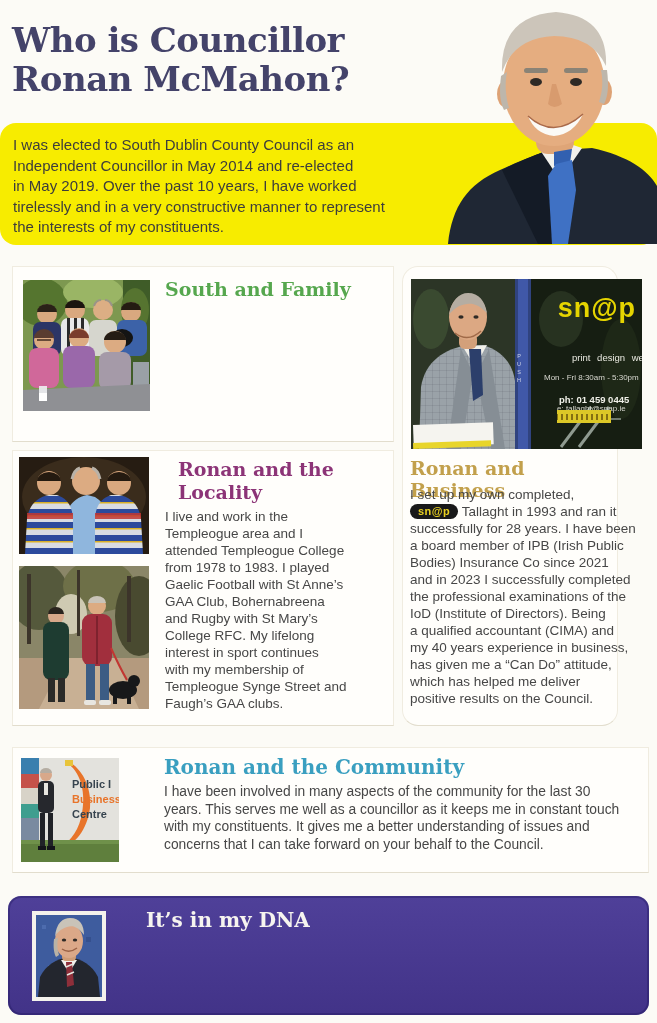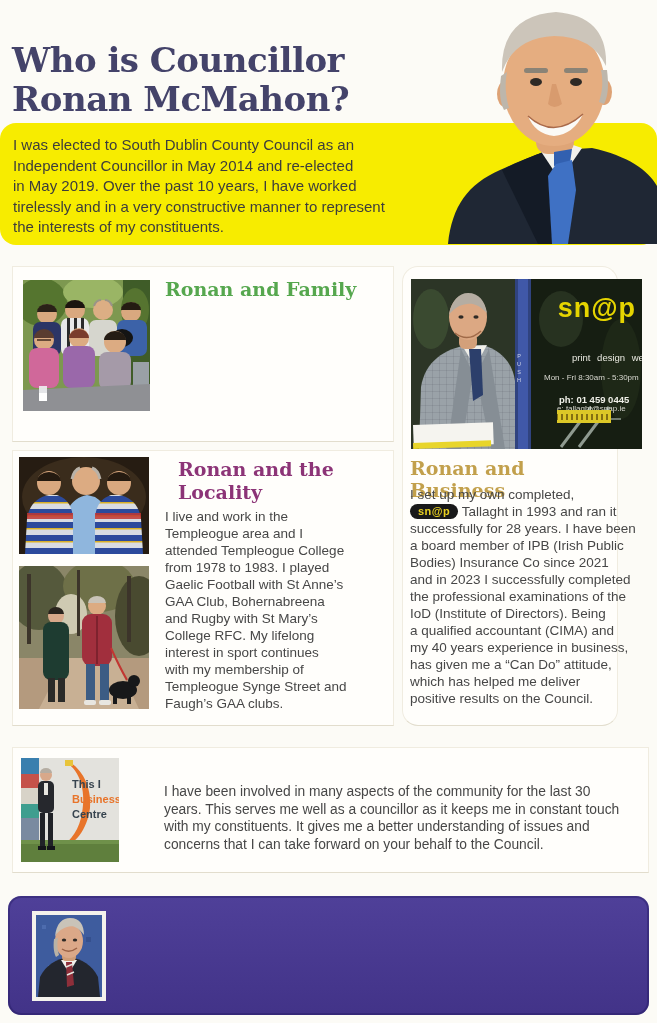--- a/index.html
+++ b/index.html
@@ -3,21 +3,21 @@
 <meta charset="utf-8">
 <style>
   * { margin:0; padding:0; box-sizing:border-box; }
   html,body { background:#d9d9d9; }
   .page {
     position:relative; width:657px; height:1023px; margin:0 auto;
     background:#fcfbf6; overflow:hidden;
     font-family:"Liberation Sans", sans-serif;
     box-shadow:0 0 6px rgba(0,0,0,.25);
   }
-  .slab { font-family:"DejaVu Serif","Liberation Serif",serif; font-weight:bold;margin-top:20px; }
+  .slab { font-family:"DejaVu Serif","Liberation Serif",serif; font-weight:bold; }
 
   
   .page-title{
     position:absolute; left:12px; top:21px;
     font-size:34px; line-height:39px; letter-spacing:-0.5px;
     color:var(--navy,#44436a); white-space:pre-line;
   }
   .yellow-band{ position:absolute; left:0; top:123px; width:657px; height:122px;
     background:var(--yellow,#f7ec00); z-index:1;border-radius:16px;}
   .intro-text{ position:absolute; left:13px; top:12px; width:445px;
@@ -163,21 +163,21 @@
         <rect x="40" y="66" width="32" height="42" rx="8" fill="#9a68aa"></rect>
         <circle cx="92" cy="62" r="11" fill="#dcab82"></circle>
           <path d="M81,60 a11,9 0 0 1 22,0 z" fill="#241c14"></path>
         <rect x="76" y="72" width="32" height="38" rx="8" fill="#a59aa8"></rect>
         <rect x="110" y="82" width="16" height="30" fill="#9aa0a6"></rect>
         <polygon points="0,110 127,104 127,131 0,131" fill="#8f9094"></polygon>
         <rect x="16" y="106" width="8" height="15" fill="#eef0f2" opacity="0.9"></rect>
         <rect x="16" y="113" width="8" height="8" fill="#ffffff"></rect>
       </svg>
     </div>
-    <h2 class="sec-heading family-heading">Ronan and Family</h2>
+    <h2 class="sec-heading family-heading">South and Family</h2>
   </section>
 
   <section class="card locality-card">
     <div class="photo locality-photo-1">
       <svg viewBox="0 0 130 97">
         <defs>
           <pattern id="hoops" width="12" height="13" patternUnits="userSpaceOnUse">
             <rect width="12" height="13" fill="#d8dce2"></rect>
             <rect width="12" height="6" fill="#2c4a9c"></rect>
             <rect y="6" width="12" height="1.5" fill="#d8b028"></rect>
@@ -323,24 +323,25 @@
         <rect y="82" width="98" height="4" fill="#6f914a"></rect>
         <circle cx="25" cy="17" r="6" fill="#d8a88a"></circle>
         <path d="M19,15 a6,5 0 0 1 12,0 z" fill="#b5ada2"></path>
         <rect x="17" y="23" width="16" height="32" rx="5" fill="#26282d"></rect>
         <rect x="23" y="25" width="4" height="12" fill="#e8e6e0"></rect>
         <rect x="19" y="55" width="5" height="34" fill="#202227"></rect>
         <rect x="27" y="55" width="5" height="34" fill="#202227"></rect>
         <rect x="17" y="88" width="8" height="4" fill="#14151a"></rect>
           <rect x="26" y="88" width="8" height="4" fill="#14151a"></rect>
       </svg>
-      <span class="sign sign-1">This I</span>
+      <span class="sign sign-1">Public I</span>
       <span class="sign sign-2">Business</span>
       <span class="sign sign-3">Centre</span>
     </div>
+    <h2 class="sec-heading community-heading">Ronan and the Community</h2>
     <p class="body-text community-body">I have been involved in many aspects of the community for the last 30
 years. This serves me well as a councillor as it keeps me in constant touch
 with my constituents. It gives me a better understanding of issues and
 concerns that I can take forward on your behalf to the Council.</p>
   </section>
 
   <section class="dna-panel">
     <div class="dna-photo">
       <svg viewBox="0 0 66 82">
         <rect width="66" height="82" fill="#3e5c9e"></rect>
@@ -355,15 +356,16 @@
         <line x1="31" y1="60" x2="38" y2="57" stroke="#e8e6e0" stroke-width="1.4"></line>
         <rect x="26" y="36" width="14" height="10" rx="4" fill="#cf9c76"></rect>
         <ellipse cx="33" cy="26" rx="14" ry="17" fill="#dba888"></ellipse>
         <path d="M19,22 C20,8 27,3 34,3 C44,3 48,10 48,20 C42,12 37,10 31,12 C25,14 21,17 19,22 Z" fill="#c9c3b8"></path>
         <path d="M18,24 C17,32 18,38 20,42 L23,40 C21,34 21,28 22,23 Z" fill="#b9b2a6"></path>
         <ellipse cx="28" cy="25" rx="2.2" ry="1.6" fill="#2e2a26"></ellipse>
         <ellipse cx="39" cy="25" rx="2.2" ry="1.6" fill="#2e2a26"></ellipse>
         <path d="M26,34 Q33,39 41,33" stroke="#9a6246" stroke-width="1.4" fill="none"></path>
       </svg>
     </div>
+    <h2 class="dna-heading">It’s in my DNA</h2>
   </section>
 
 </div>
 
 </body></html>

